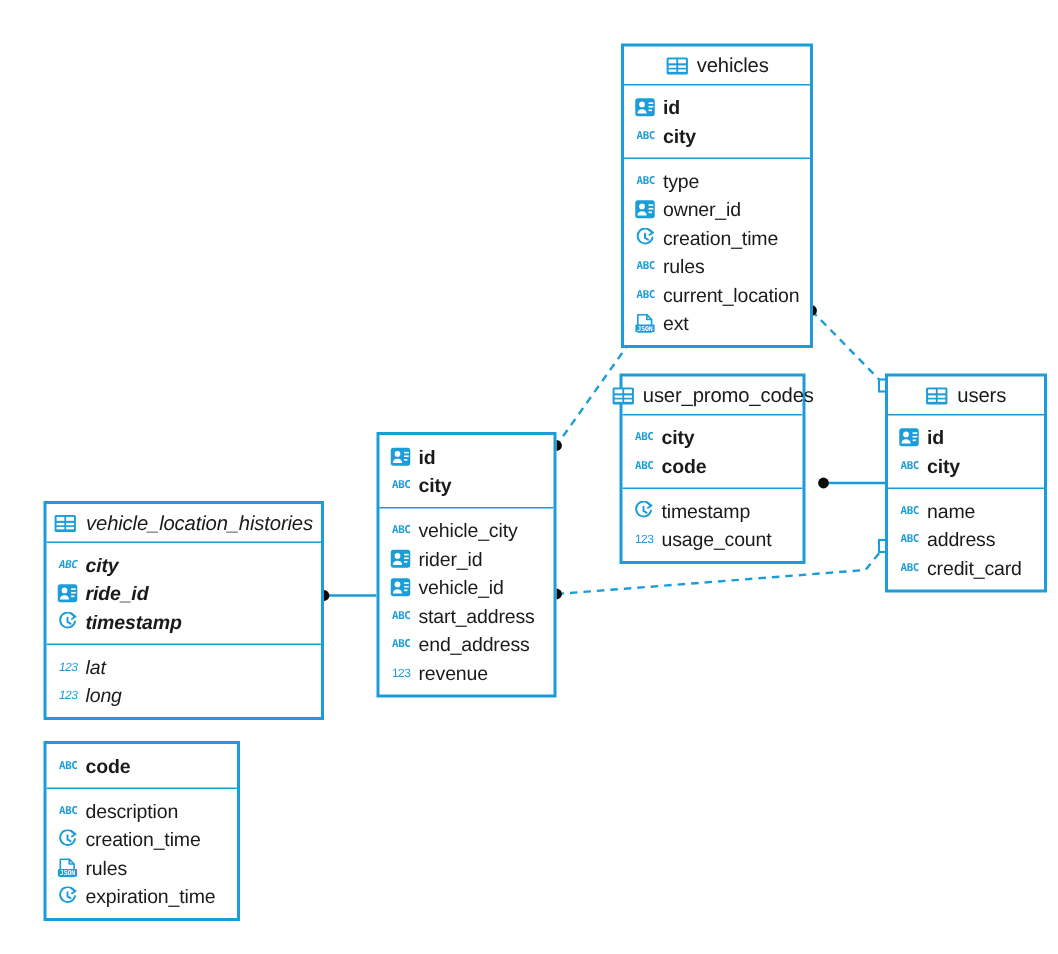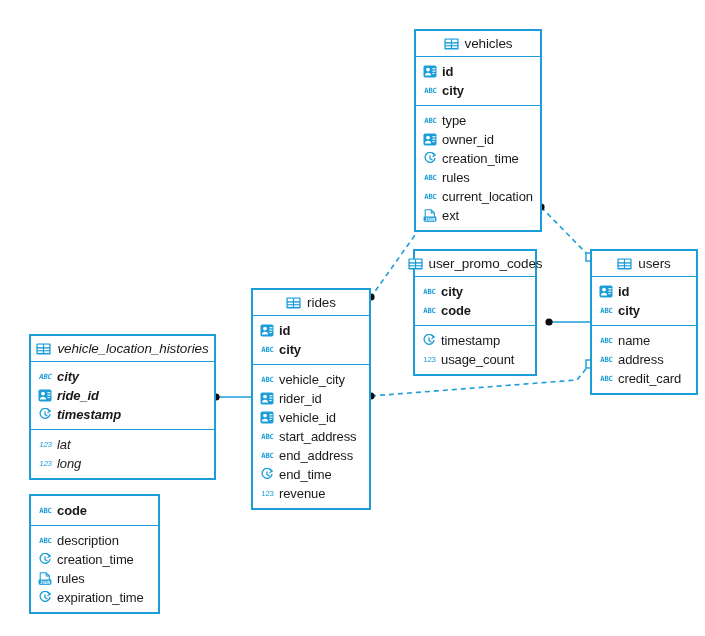--- a/index.html
+++ b/index.html
@@ -324,34 +324,20 @@
             <span class="ic">
               <svg width="15" height="13" viewBox="0 0 15 13">
                 <text x="7.5" y="8.6" font-family="DejaVu Sans Mono, monospace" font-size="7.2" font-weight="bold" fill="#1b9dd9" text-anchor="middle" letter-spacing="-0.2">ABC</text>
               </svg>
             </span>
             <span class="field-name">credit_card</span>
           </div>
         </div>
       </div>
       <div class="entity" style="left: 251px; top: 288px; width: 120px;">
-        <div class="ent-header">
-          <span class="ic ic-table">
-            <svg width="15" height="12" viewBox="0 0 15 12">
-              <rect x="0.4" y="0.4" width="14.2" height="11.2" rx="1" fill="#1b9dd9"></rect>
-              <rect x="1.7" y="1.6" width="5.2" height="2.6" fill="#fff"></rect>
-              <rect x="8.1" y="1.6" width="5.2" height="2.6" fill="#fff"></rect>
-              <rect x="1.7" y="5.6" width="5.2" height="1.6" fill="#fff"></rect>
-              <rect x="8.1" y="5.6" width="5.2" height="1.6" fill="#fff"></rect>
-              <rect x="1.7" y="8.3" width="5.2" height="1.6" fill="#fff"></rect>
-              <rect x="8.1" y="8.3" width="5.2" height="1.6" fill="#fff"></rect>
-            </svg>
-          </span>
-          <span class="ent-title">rides</span>
-        </div>
         <div class="ent-section keys">
           <div class="field">
             <span class="ic">
               <svg width="14" height="13" viewBox="0 0 14 13">
                 <rect x="0.5" y="0.5" width="13" height="12" rx="1.8" fill="#1b9dd9"></rect>
                 <circle cx="5" cy="4.6" r="1.9" fill="#fff"></circle>
                 <path d="M1.9 10.6c0-1.8 1.4-2.8 3.1-2.8s3.1 1 3.1 2.8z" fill="#fff"></path>
                 <rect x="9.4" y="3.2" width="3.1" height="1.1" fill="#fff"></rect>
                 <rect x="9.4" y="5.6" width="3.1" height="1.1" fill="#fff"></rect>
                 <rect x="9.4" y="8" width="2.2" height="1.1" fill="#fff"></rect>
@@ -411,30 +397,20 @@
             </span>
             <span class="field-name">start_address</span>
           </div>
           <div class="field">
             <span class="ic">
               <svg width="15" height="13" viewBox="0 0 15 13">
                 <text x="7.5" y="8.6" font-family="DejaVu Sans Mono, monospace" font-size="7.2" font-weight="bold" fill="#1b9dd9" text-anchor="middle" letter-spacing="-0.2">ABC</text>
               </svg>
             </span>
             <span class="field-name">end_address</span>
-          </div>
-          <div class="field">
-            <span class="ic">
-              <svg width="14" height="13" viewBox="0 0 14 13">
-                <path d="M11.6 3.1A5 5 0 1 0 12 6.4" fill="none" stroke="#1b9dd9" stroke-width="1.3" stroke-linecap="round"></path>
-                <path d="M9.6 1.3 L12.4 3.0 L9.9 4.6" fill="none" stroke="#1b9dd9" stroke-width="1.2" stroke-linejoin="round" stroke-linecap="round"></path>
-                <path d="M7 3.8 V6.6 L9 7.8" fill="none" stroke="#1b9dd9" stroke-width="1.3" stroke-linecap="round" stroke-linejoin="round"></path>
-              </svg>
-            </span>
-            <span class="field-name">end_time</span>
           </div>
           <div class="field">
             <span class="ic">
               <svg width="15" height="13" viewBox="0 0 15 13">
                 <text x="7.5" y="9.2" font-family="Liberation Sans, sans-serif" font-size="8" fill="#1b9dd9" text-anchor="middle" letter-spacing="-0.3">123</text>
               </svg>
             </span>
             <span class="field-name">revenue</span>
           </div>
         </div>

